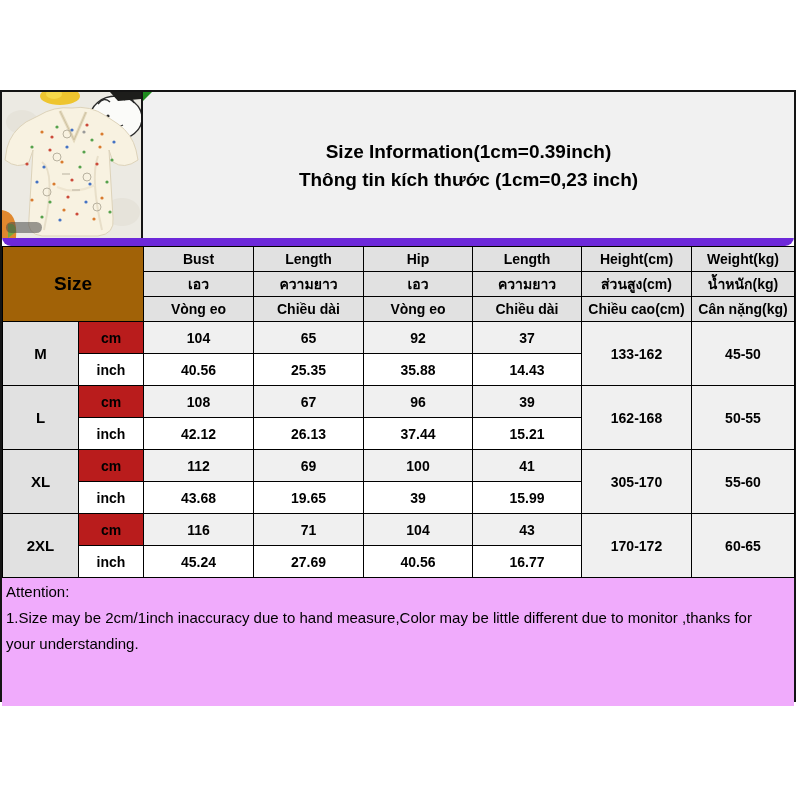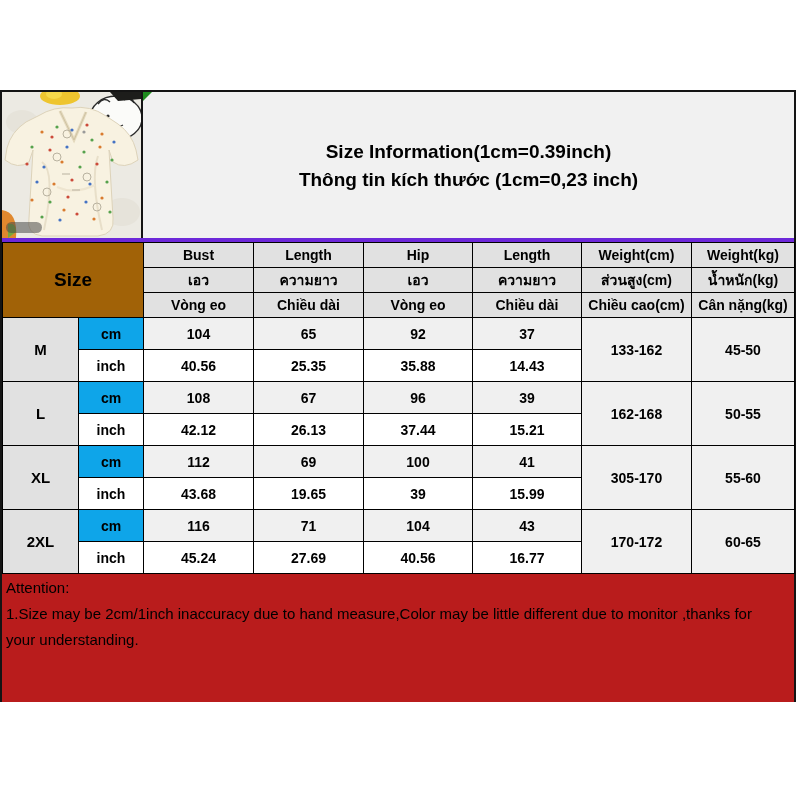--- a/index.html
+++ b/index.html
@@ -1,42 +1,42 @@
 <!DOCTYPE html>
 <html><head>
 <meta charset="utf-8">
 <style>
   html,body{margin:0;padding:0;background:#ffffff;}
   body{width:800px;height:800px;position:relative;font-family:"Liberation Sans","DejaVu Sans",sans-serif;color:#000;}
   .sheet{position:absolute;left:0;top:90px;width:792px;height:608px;border:2px solid #141414;background:#fff;}
   
-  .top-row{display:flex;height:146px;border-bottom:4px solid #6d28d9;}
+  .top-row{display:flex;height:146px;border-bottom:8px solid #6d28d9;border-radius:9px;}
   .photo-wrap{width:139px;height:146px;flex:0 0 139px;position:relative;overflow:hidden;background:#ece9e2;}
   .photo-wrap svg{display:block;}
   .title-area{flex:1;background:#f1f1f1;border-left:2px solid #141414;position:relative;
               display:flex;flex-direction:column;justify-content:center;align-items:center;gap:3px;}
   .note-marker{position:absolute;left:0;top:0;width:9px;height:9px;background:#1f8c1f;
                -webkit-clip-path:polygon(0 0,100% 0,0 100%);clip-path:polygon(0 0,100% 0,0 100%);}
   .t-line{font-weight:bold;font-size:19px;line-height:25px;white-space:nowrap;}
   
   table.size-table{border-collapse:collapse;table-layout:fixed;width:792px;}
   .size-table td{border:1.5px solid #000;text-align:center;vertical-align:middle;
                  padding:0;font-weight:bold;font-size:14px;overflow:hidden;}
   tr.hrow{height:25px;}
   tr.drow{height:32px;}
   td.hdr{background:#e1e1e1;}
   td.corner{background:#a16207;font-size:19px;font-weight:bold;}
   td.size-lbl{background:#e1e1e1;font-size:15px;}
-  td.unit-cm{background:#0ea5e9;}
+  td.unit-cm{background:#b91c1c;}
   td.unit-inch{background:#ffffff;}
   td.val-g{background:#f0f0f0;}
   td.val-w{background:#ffffff;}
   td.merged{background:#f0f0f0;}
   
-  .attention{height:127px;padding:1px 12px 0 4px;font-size:15px;line-height:26px;font-weight:normal;background:#b91c1c;}
+  .attention{height:127px;padding:1px 12px 0 4px;font-size:15px;line-height:26px;font-weight:normal;background:#f0abfc;}
   .attention p{margin:0;}
 </style>
 </head>
 <body>
 
 <div class="sheet">
 
   <div class="top-row">
     <div class="photo-wrap">
       <svg width="139" height="146" viewBox="0 0 139 146">
@@ -140,21 +140,21 @@
         <col style="width:110px">
         <col style="width:103px">
     </colgroup>
     <tbody>
       <tr class="hrow">
         <td class="corner" rowspan="3" colspan="2">Size</td>
         <td class="hdr">Bust</td>
         <td class="hdr">Length</td>
         <td class="hdr">Hip</td>
         <td class="hdr">Length</td>
-        <td class="hdr">Weight(cm)</td>
+        <td class="hdr">Height(cm)</td>
         <td class="hdr">Weight(kg)</td>
       </tr>
       <tr class="hrow">
         <td class="hdr">เอว</td>
         <td class="hdr">ความยาว</td>
         <td class="hdr">เอว</td>
         <td class="hdr">ความยาว</td>
         <td class="hdr">ส่วนสูง(cm)</td>
         <td class="hdr">น้ำหนัก(kg)</td>
       </tr>

